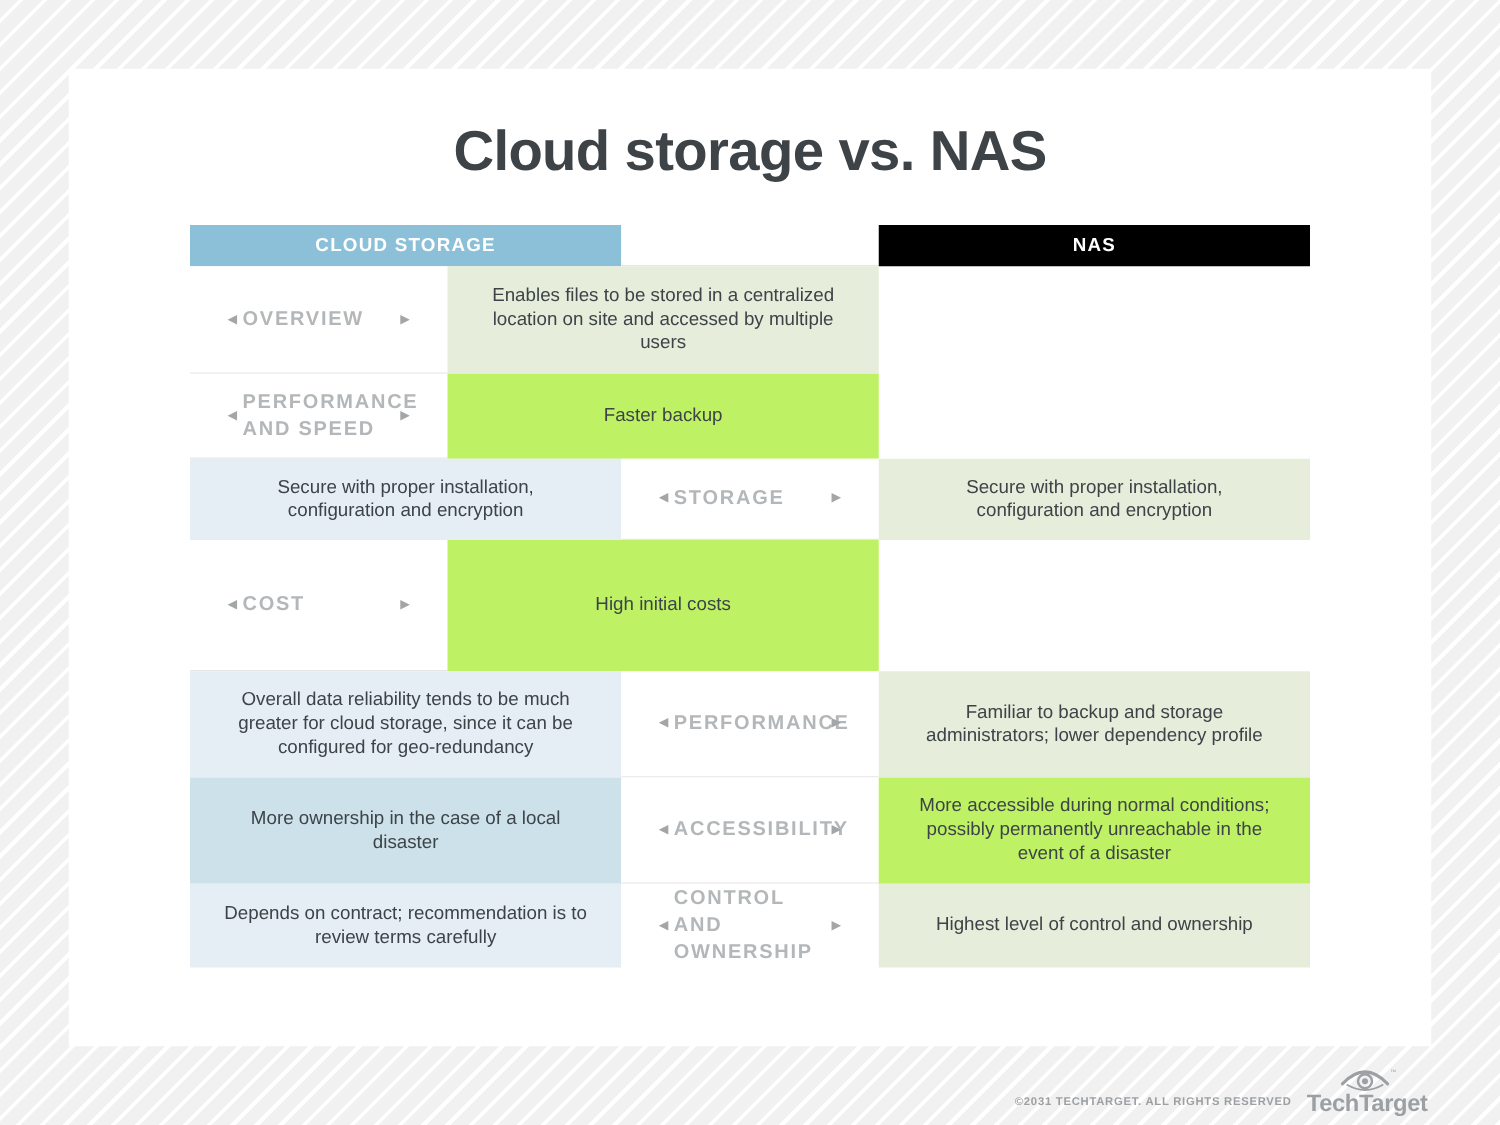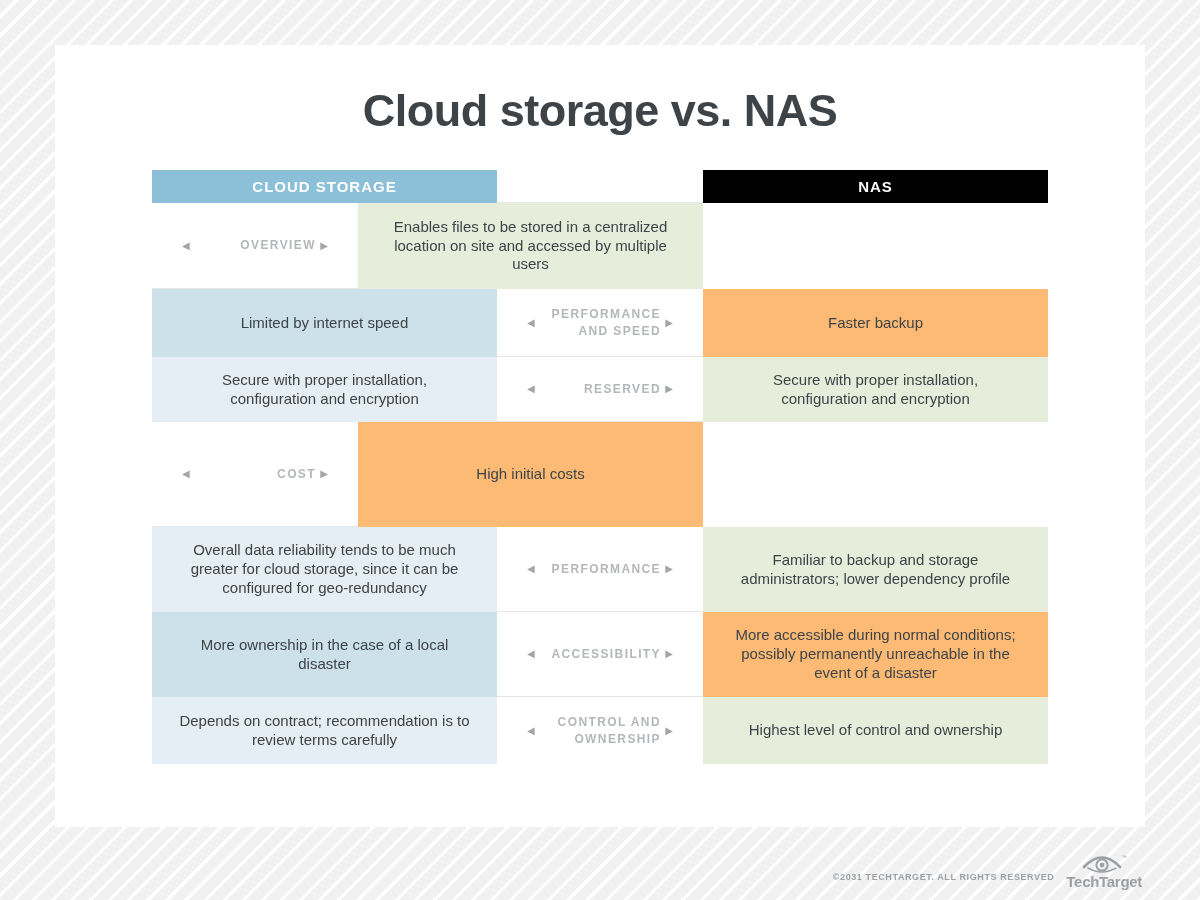--- a/index.html
+++ b/index.html
@@ -5,21 +5,21 @@
   * { margin: 0; padding: 0; box-sizing: border-box; }
   html, body { width: 1200px; height: 900px; }
   body {
     font-family: "Liberation Sans", "DejaVu Sans", sans-serif;
     background: repeating-linear-gradient(135deg, #f1f1f2 0px, #f1f1f2 10.5px, #ffffff 10.5px, #ffffff 13.5px);
     position: relative;
     overflow: hidden;
   }
   .card {
     position: absolute;
-    left: 55px; top: 45px;
+    left: 55px; top: 55px;
     width: 1090px; height: 782px;
     background: #ffffff;
     padding-top: 43px;
   }
   .title {
     text-align: center;
     font-size: 45px;
     font-weight: bold;
     letter-spacing: -0.5px;
     color: #3e4347;
@@ -41,32 +41,32 @@
   .trow:last-child .cell-mid { border-bottom: none; }
   .hdr { height: 33px; }
   .hdr .cell-left, .hdr .cell-right {
     color: #ffffff; font-weight: bold; font-size: 15px; letter-spacing: 1px;
   }
   .hdr .cell-left { background: #8cc0d8; }
   .hdr .cell-right { background: #000000; }
   .cloud-light { background: #e5eef5; }
   .cloud-dark  { background: #cde1eb; }
   .nas-light   { background: #e6eddb; }
-  .nas-dark    { background: #fdba74; }
+  .nas-dark    { background: #bef264; }
   .cell-left .txt, .cell-right .txt {
     font-size: 15px;
     line-height: 1.26;
     color: #3d4448;
     max-width: 310px;
     padding: 6px 8px;
   }
   .mid-label {
     flex: 1;
-    text-align: right;
-    font-size: 12px;
+    text-align: left;
+    font-size: 16px;
     font-weight: bold;
     letter-spacing: 1.4px;
     color: #b4b7b9;
     line-height: 1.35;
     max-width: 122px;
     margin: 0 auto;
   }
   .arrow { font-size: 10px; color: #a3a6a8; flex: 0 0 auto; line-height: 1; }
   .footer {
     position: absolute;
@@ -77,21 +77,21 @@
   }
   .copyright {
     font-size: 9px;
     font-weight: bold;
     letter-spacing: 0.6px;
     color: #9ca0a3;
     margin: 0 12px 7px 0;
   }
   .brand { display: flex; flex-direction: column; align-items: center; }
   .brand-word {
-    font-size: 15px;
+    font-size: 19px;
     font-weight: bold;
     color: #9ca0a3;
     letter-spacing: -0.3px;
     line-height: 1;
     margin-top: 1px;
   }
   em { font-style: italic; }
 </style>
 </head>
 <body>
@@ -112,40 +112,37 @@
         <span class="arrow">◀</span>
         <span class="mid-label">OVERVIEW</span>
         <span class="arrow">▶</span>
       </div>
       <div class="cell-right nas-light">
           <span class="txt">Enables files to be stored in a centralized location on site and accessed by multiple users</span>
         </div>
     </div>
 
     <div class="trow" style="height:68px">
-      <div class="cell-left cloud-dark">
-          <span class="txt">Limited by internet speed</span>
-        </div>
       <div class="cell-mid">
         <span class="arrow">◀</span>
         <span class="mid-label">PERFORMANCE AND SPEED</span>
         <span class="arrow">▶</span>
       </div>
       <div class="cell-right nas-dark">
           <span class="txt">Faster backup</span>
         </div>
     </div>
 
     <div class="trow" style="height:65px">
       <div class="cell-left cloud-light">
           <span class="txt">Secure with proper installation, configuration and encryption</span>
         </div>
       <div class="cell-mid">
         <span class="arrow">◀</span>
-        <span class="mid-label">RESERVED</span>
+        <span class="mid-label">STORAGE</span>
         <span class="arrow">▶</span>
       </div>
       <div class="cell-right nas-light">
           <span class="txt">Secure with proper installation, configuration and encryption</span>
         </div>
     </div>
 
     <div class="trow" style="height:105px">
       <div class="cell-mid">
         <span class="arrow">◀</span>

